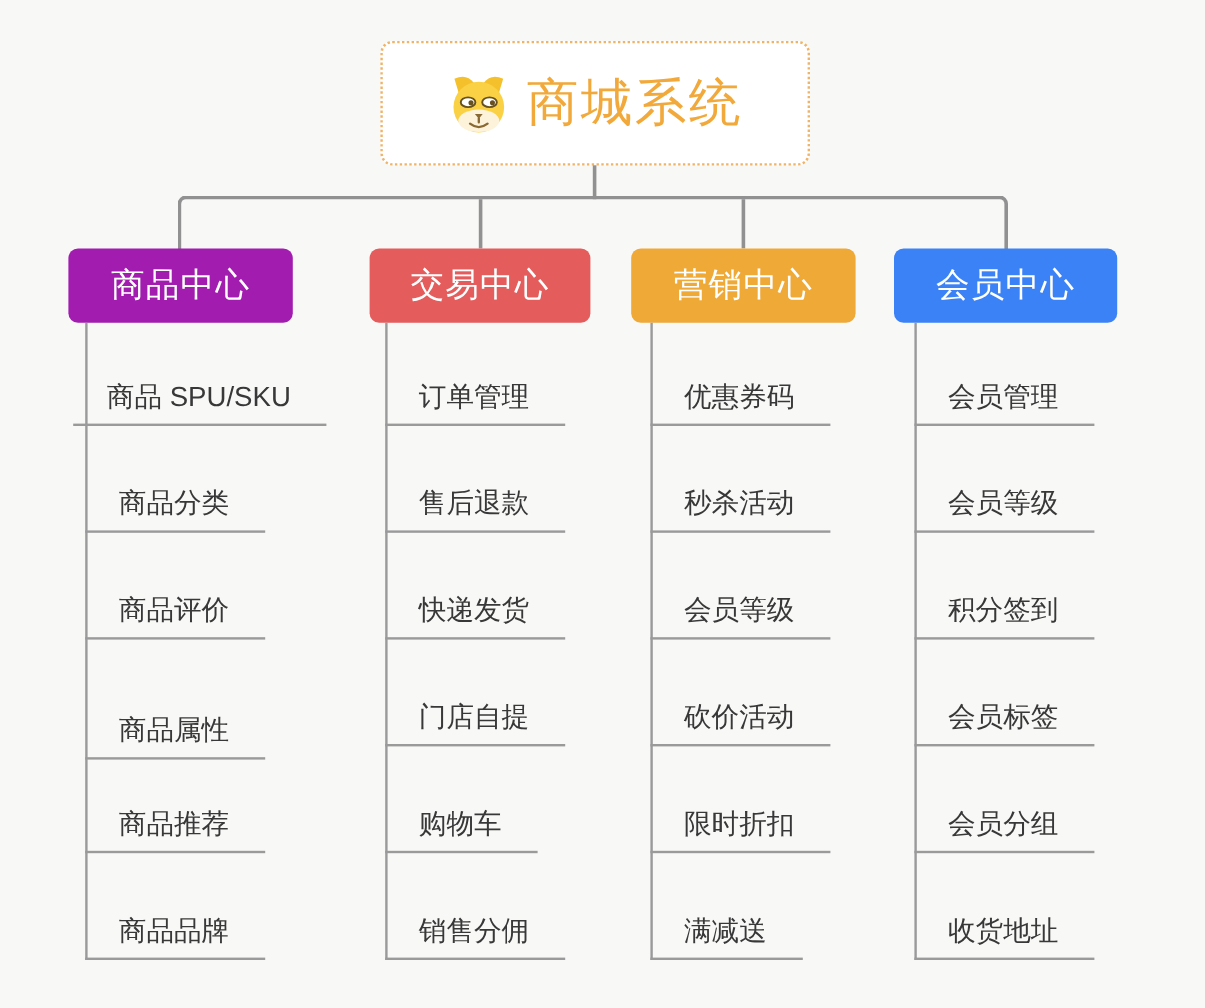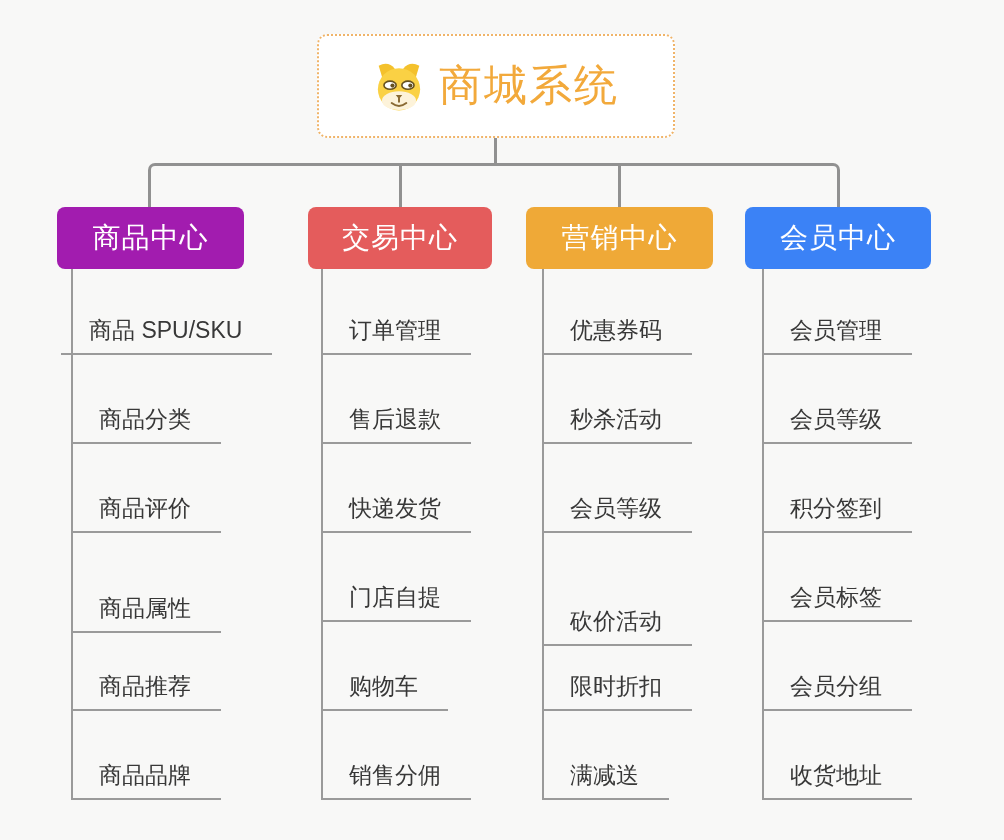--- a/index.html
+++ b/index.html
@@ -128,21 +128,21 @@
       <div class="vline" style="left: 542px; top: 269px; height: 531px;"></div>
       <div class="leaf" style="left: 542px; top: 309px;">
         <span>优惠券码</span>
       </div>
       <div class="leaf" style="left: 542px; top: 398px;">
         <span>秒杀活动</span>
       </div>
       <div class="leaf" style="left: 542px; top: 487px;">
         <span>会员等级</span>
       </div>
-      <div class="leaf" style="left: 542px; top: 600px;">
+      <div class="leaf" style="left: 542px; top: 576px;">
         <span>砍价活动</span>
       </div>
       <div class="leaf" style="left: 542px; top: 665px;">
         <span>限时折扣</span>
       </div>
       <div class="leaf" style="left: 542px; top: 754px;">
         <span>满减送</span>
       </div>
       <div class="header" style="left: 745px; width: 186px; background: #3b82f6;">
         <span>会员中心</span>

